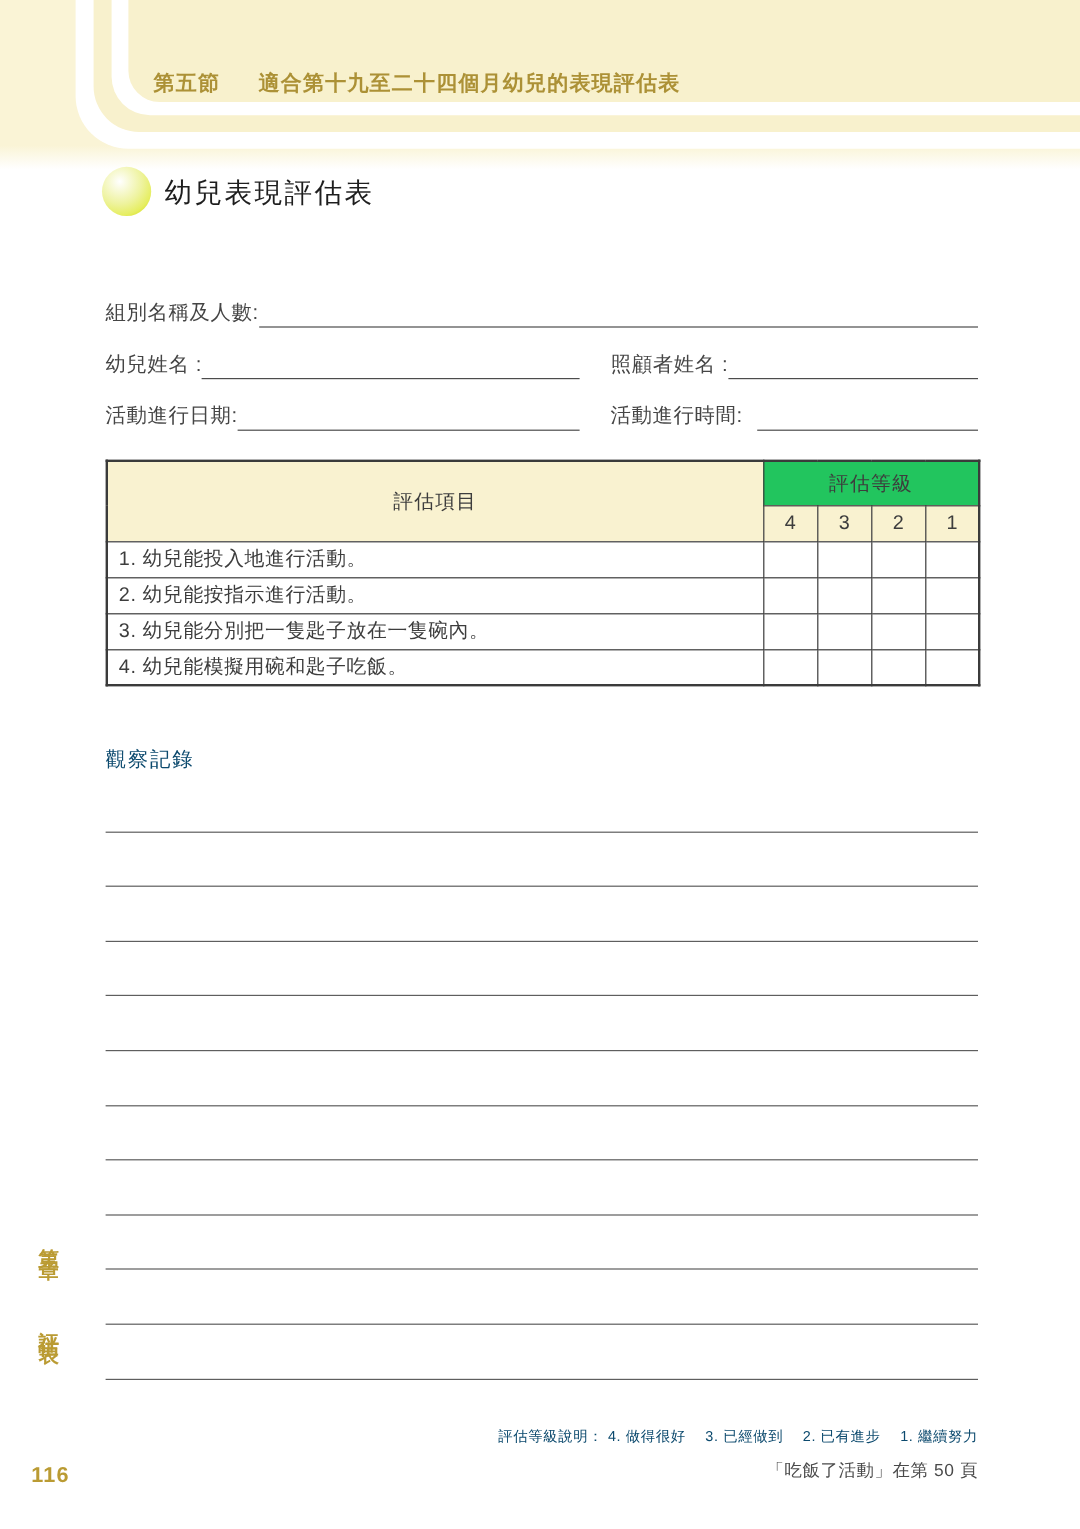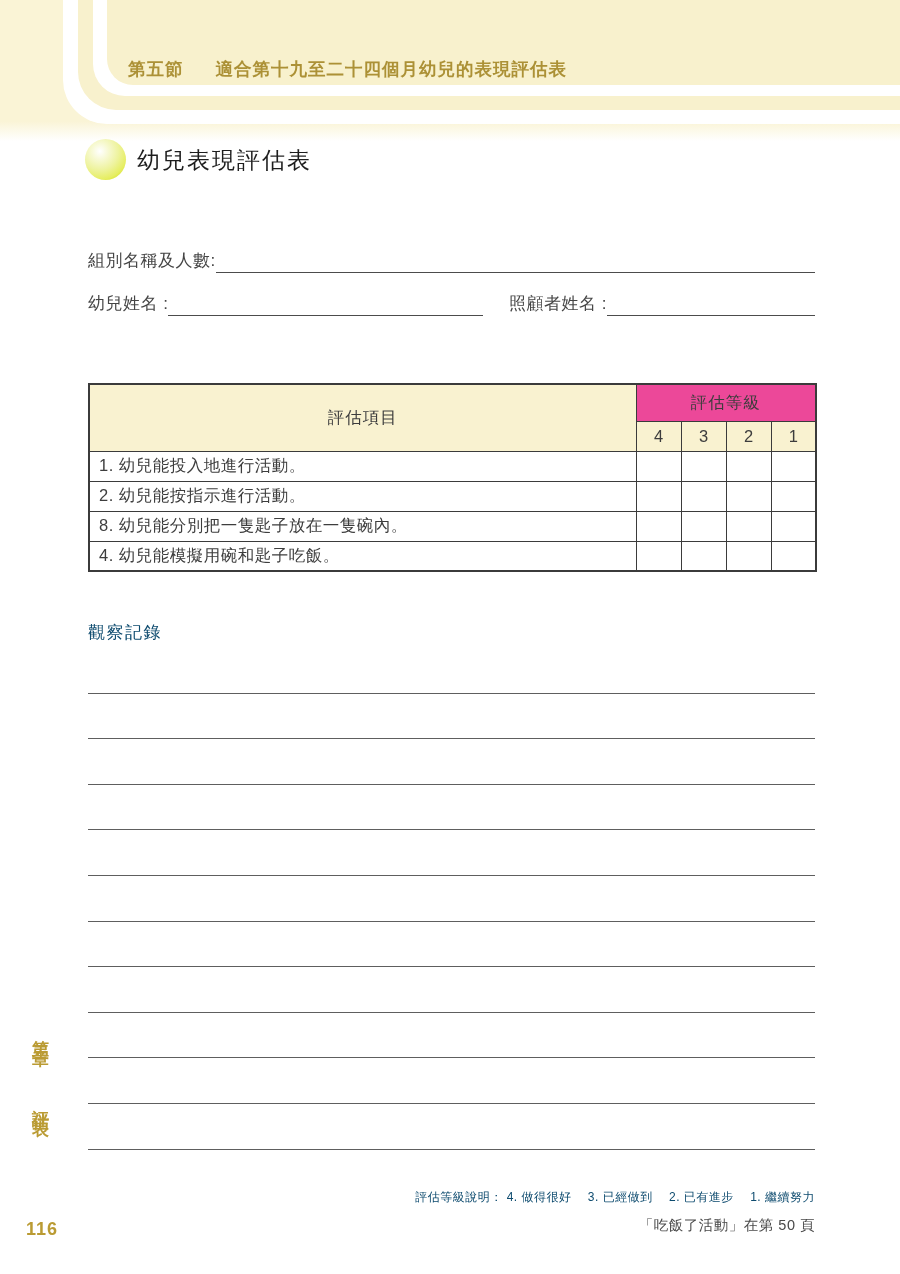--- a/index.html
+++ b/index.html
@@ -64,21 +64,21 @@
 
   
   table.assess {
     position:absolute; left:88px; top:383px; width:727px;
     border-collapse:collapse; table-layout:fixed;
     font-size:16.5px; color:#3d3d3d;
   }
   table.assess th, table.assess td { border:1px solid #3b3b3b; }
   table.assess { border:2px solid #3b3b3b; }
   th.item-h { background:#F9F2D0; font-weight:normal; text-align:center; letter-spacing:1px; }
-  th.grade-h { background:#ec4899; font-weight:normal; height:37px; text-align:center; letter-spacing:1px; }
+  th.grade-h { background:#22c55e; font-weight:normal; height:37px; text-align:center; letter-spacing:1px; }
   th.g { background:#F9F2D0; font-weight:normal; height:30px; text-align:center; }
   td.item { height:30px; padding-left:9px; background:#ffffff; letter-spacing:0.5px; }
   td.cell { background:#ffffff; }
 
   
   .obs-label { position:absolute; left:88px; top:621px; font-size:17px; color:#0c4a6e; letter-spacing:1.5px; }
   .wlines { position:absolute; left:88px; top:648px; width:727px; }
   .wline { height:45.6px; border-bottom:1.6px solid #5e5e5e; }
 
   
@@ -125,20 +125,26 @@
     <span class="ul v-group"></span>
   </div>
 
   <div class="frow row3">
     <span class="lbl">幼兒姓名 :</span>
     <span class="ul v-child"></span>
     <span class="lbl">照顧者姓名 :</span>
     <span class="ul v-caregiver"></span>
   </div>
 
+  <div class="frow row4">
+    <span class="lbl">活動進行日期:</span>
+    <span class="ul v-date"></span>
+    <span class="lbl">活動進行時間:</span>
+    <span class="ul v-time"></span>
+  </div>
 
   <table class="assess">
     <colgroup>
       <col style="width:547px">
         <col style="width:45px">
         <col style="width:45px">
         <col style="width:45px">
         <col style="width:45px">
     </colgroup>
     <tbody>
@@ -160,21 +166,21 @@
         <td class="cell"></td>
       </tr>
       <tr>
         <td class="item">2. 幼兒能按指示進行活動。</td>
         <td class="cell"></td>
         <td class="cell"></td>
         <td class="cell"></td>
         <td class="cell"></td>
       </tr>
       <tr>
-        <td class="item">8. 幼兒能分別把一隻匙子放在一隻碗內。</td>
+        <td class="item">3. 幼兒能分別把一隻匙子放在一隻碗內。</td>
         <td class="cell"></td>
         <td class="cell"></td>
         <td class="cell"></td>
         <td class="cell"></td>
       </tr>
       <tr>
         <td class="item">4. 幼兒能模擬用碗和匙子吃飯。</td>
         <td class="cell"></td>
         <td class="cell"></td>
         <td class="cell"></td>

